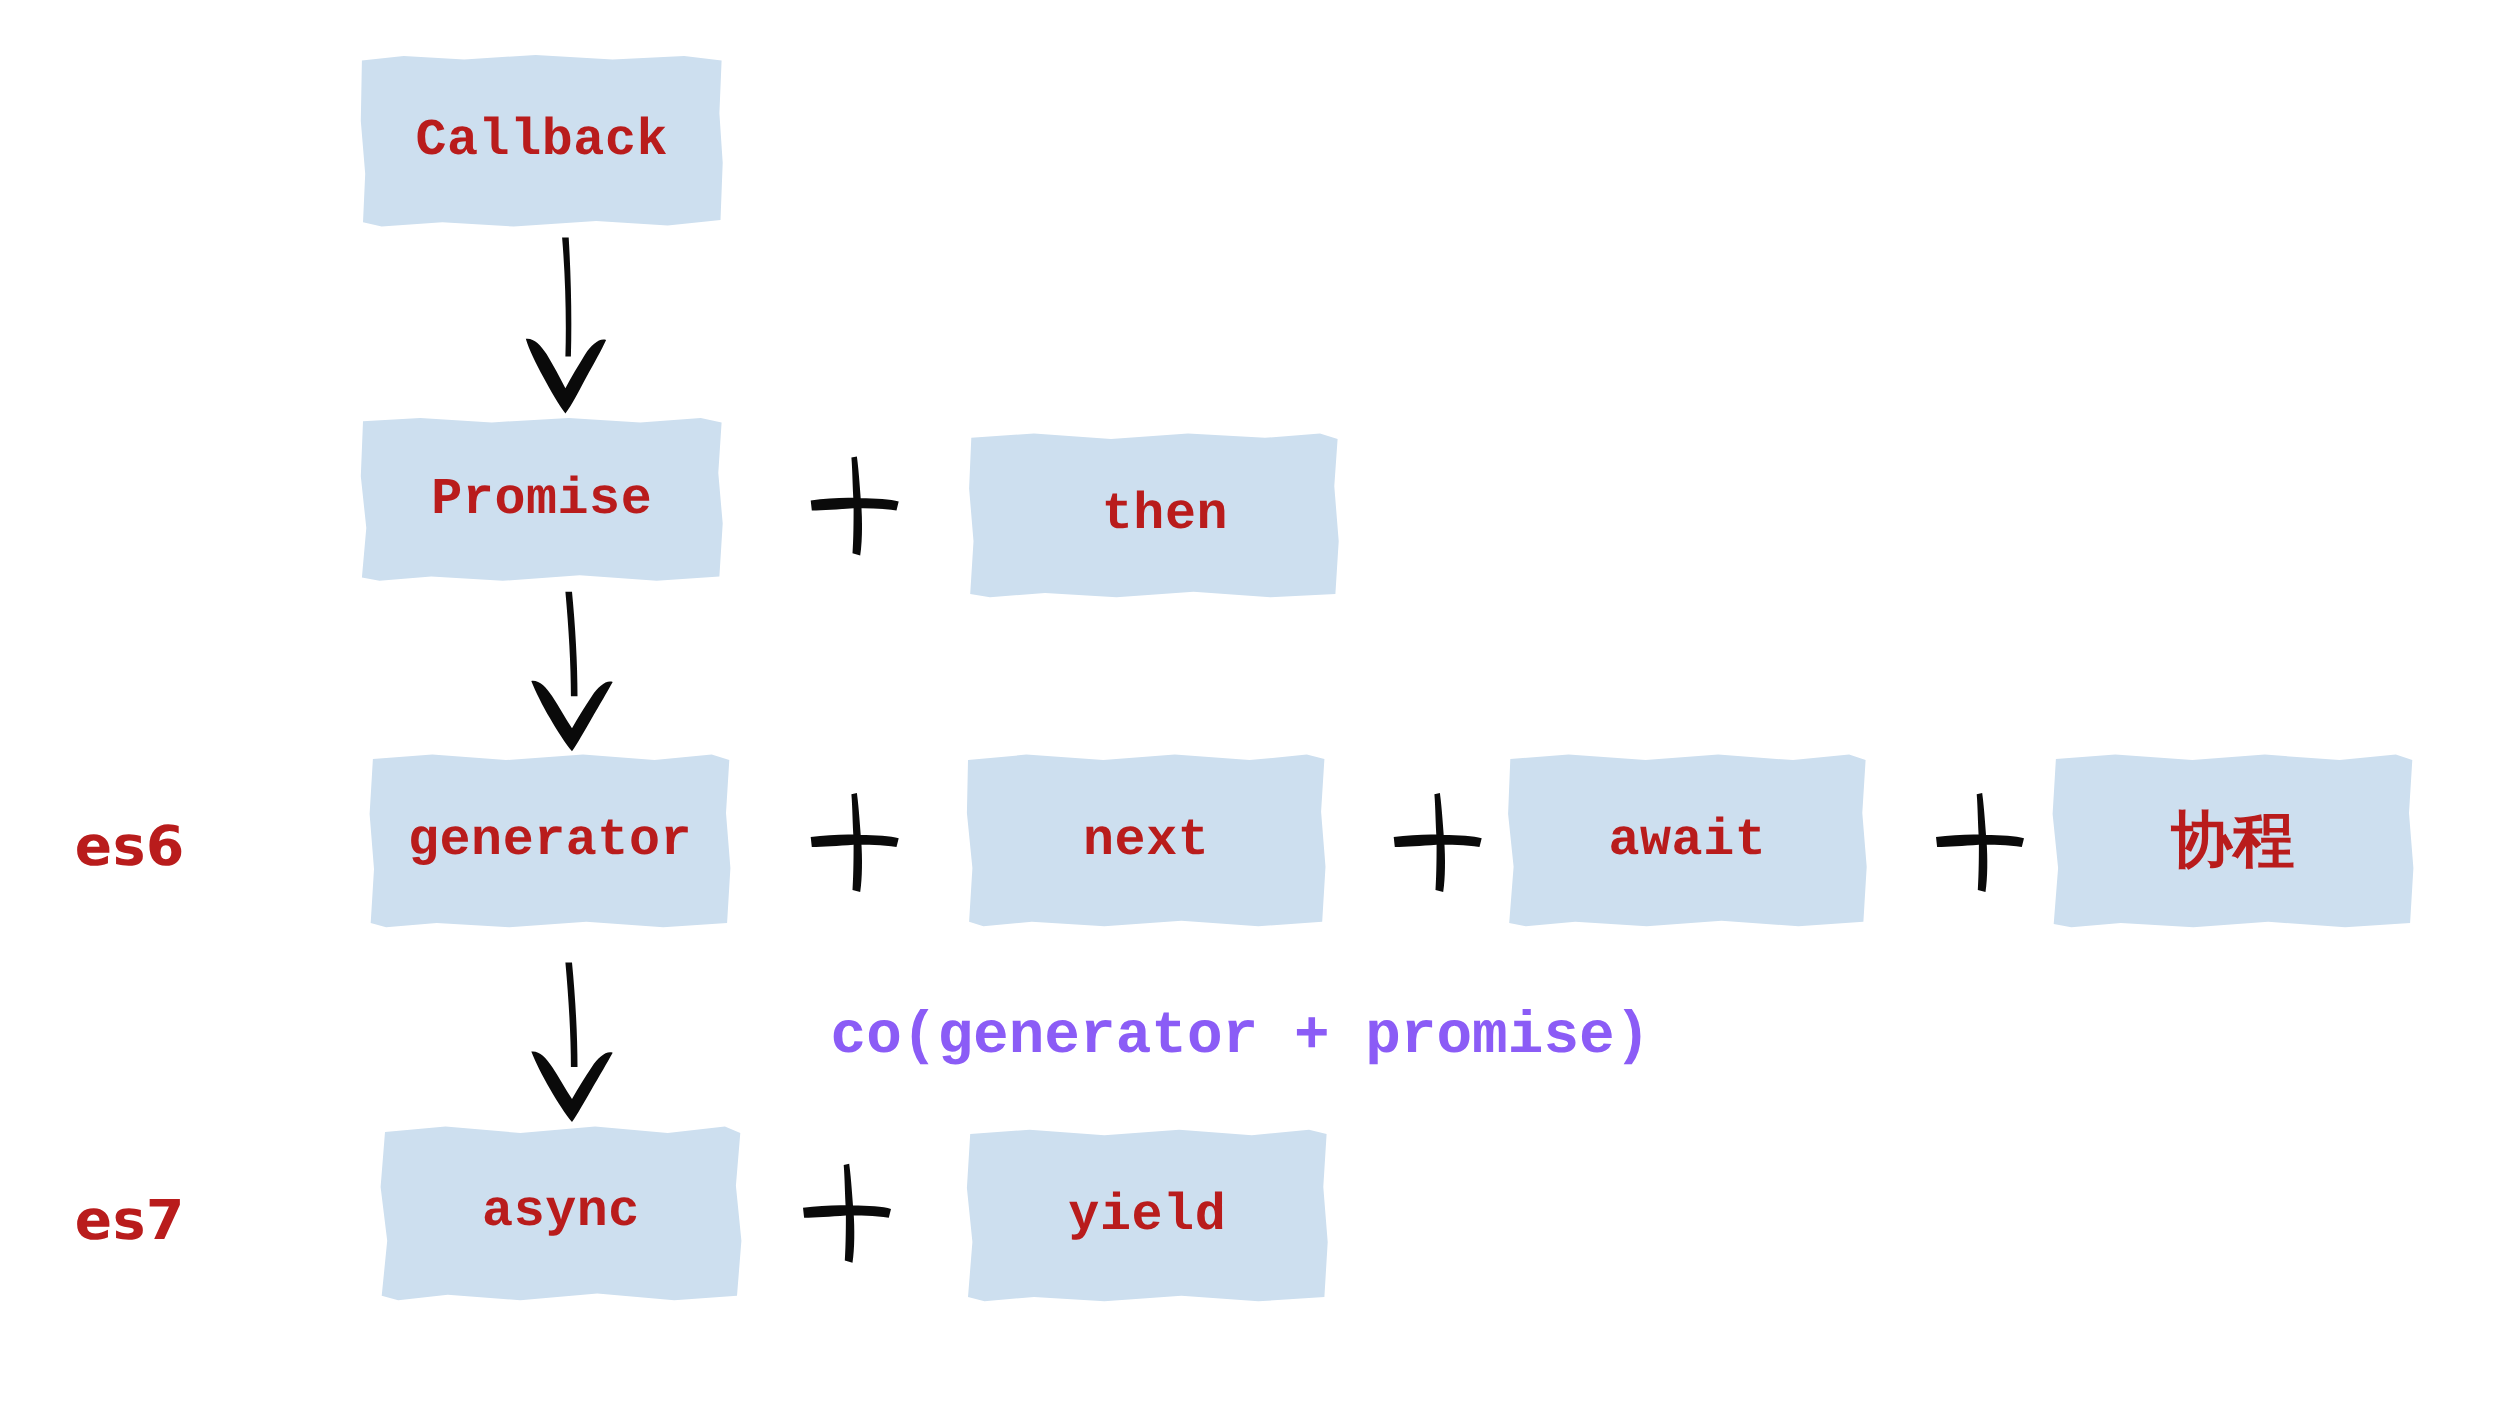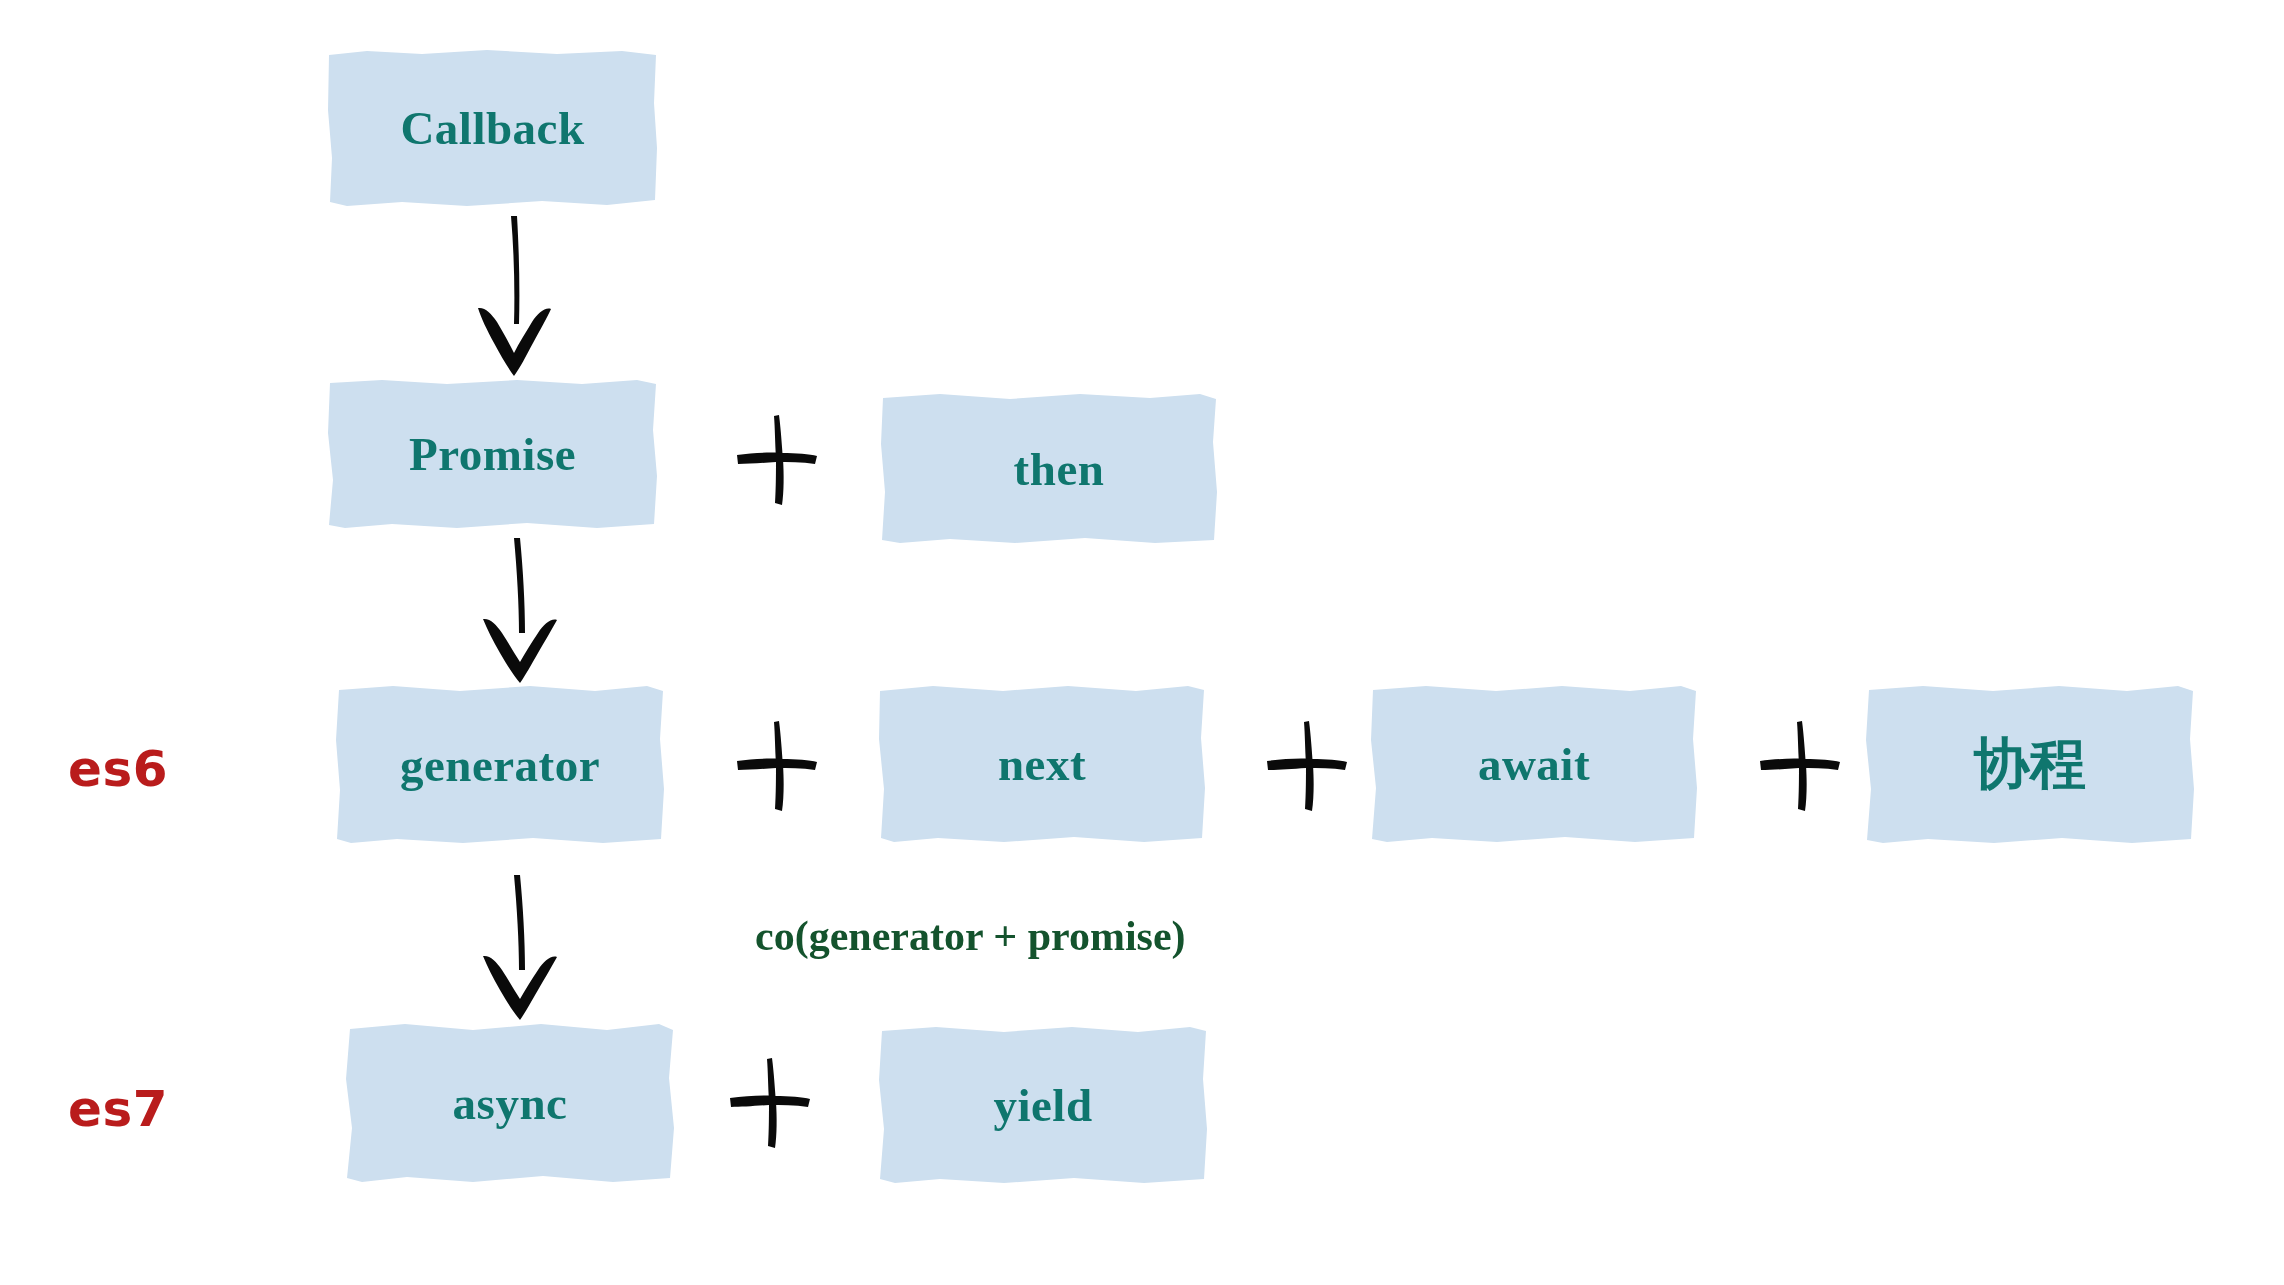--- a/index.html
+++ b/index.html
@@ -29,22 +29,22 @@
   }
   .box .box-bg {
     position: absolute;
     left: 0; top: 0;
     width: 100%; height: 100%;
     z-index: 0;
   }
   .box .box-label {
     position: relative;
     z-index: 2;
-    color: #0f766e;
-    font-family: Liberation Serif, serif;
+    color: #b91c1c;
+    font-family: Liberation Mono, monospace;
     font-weight: 700;
     white-space: nowrap;
     letter-spacing: 0.5px;
   }
 
   
   .lbl-xl { font-size: 47px; }
   .lbl-cjk {
     font-family: "DejaVu Serif", serif;
     font-weight: 400;
@@ -73,24 +73,24 @@
 
   
   .arrow {
     position: absolute;
   }
   .arrow svg { display: block; width: 100%; height: 100%; }
 
   
   .annotation {
     position: absolute;
-    color: #14532d;
-    font-family: Liberation Serif, serif;
+    color: #8b5cf6;
+    font-family: Liberation Mono, monospace;
     font-weight: 700;
-    font-size: 42px;
+    font-size: 54px;
     white-space: nowrap;
     letter-spacing: 0px;
   }
 </style>
 </head>
 <body>
 
 <div id="canvas" style="width: 2284px; height: 1285px; background: rgb(255, 255, 255);">
 
   <div class="box" style="left:327px; top:48px; width:331px; height:160px;">

